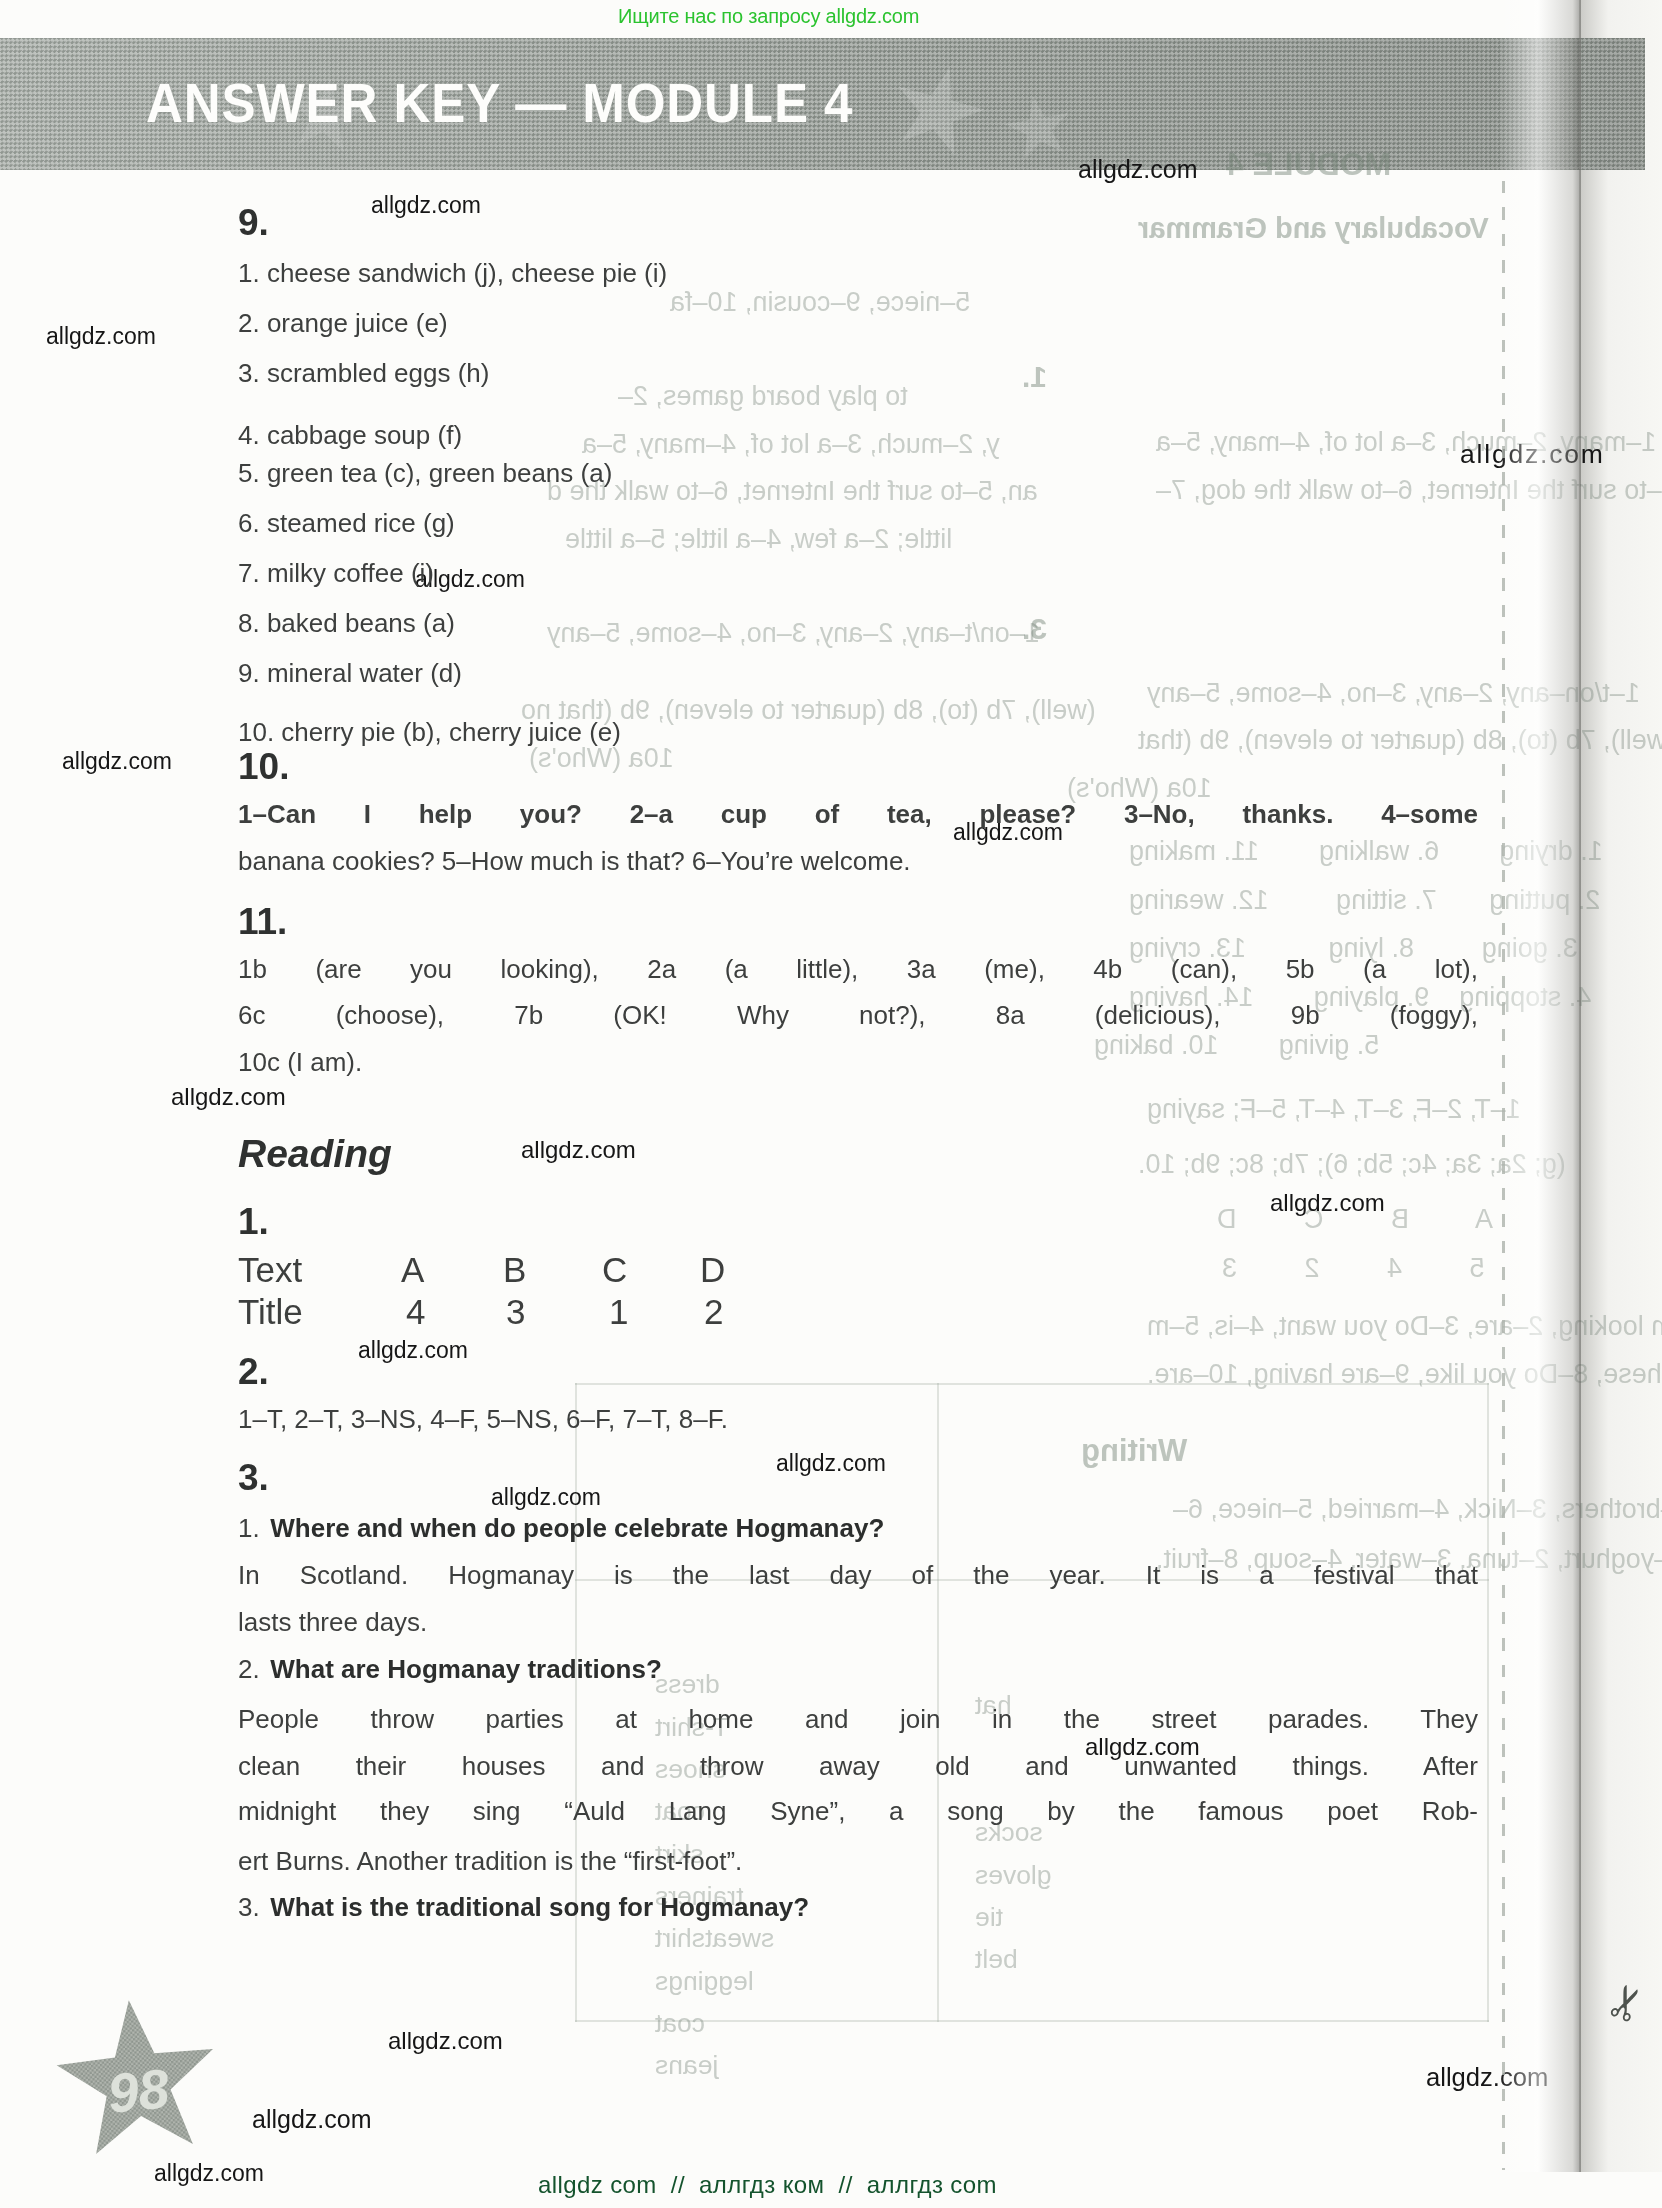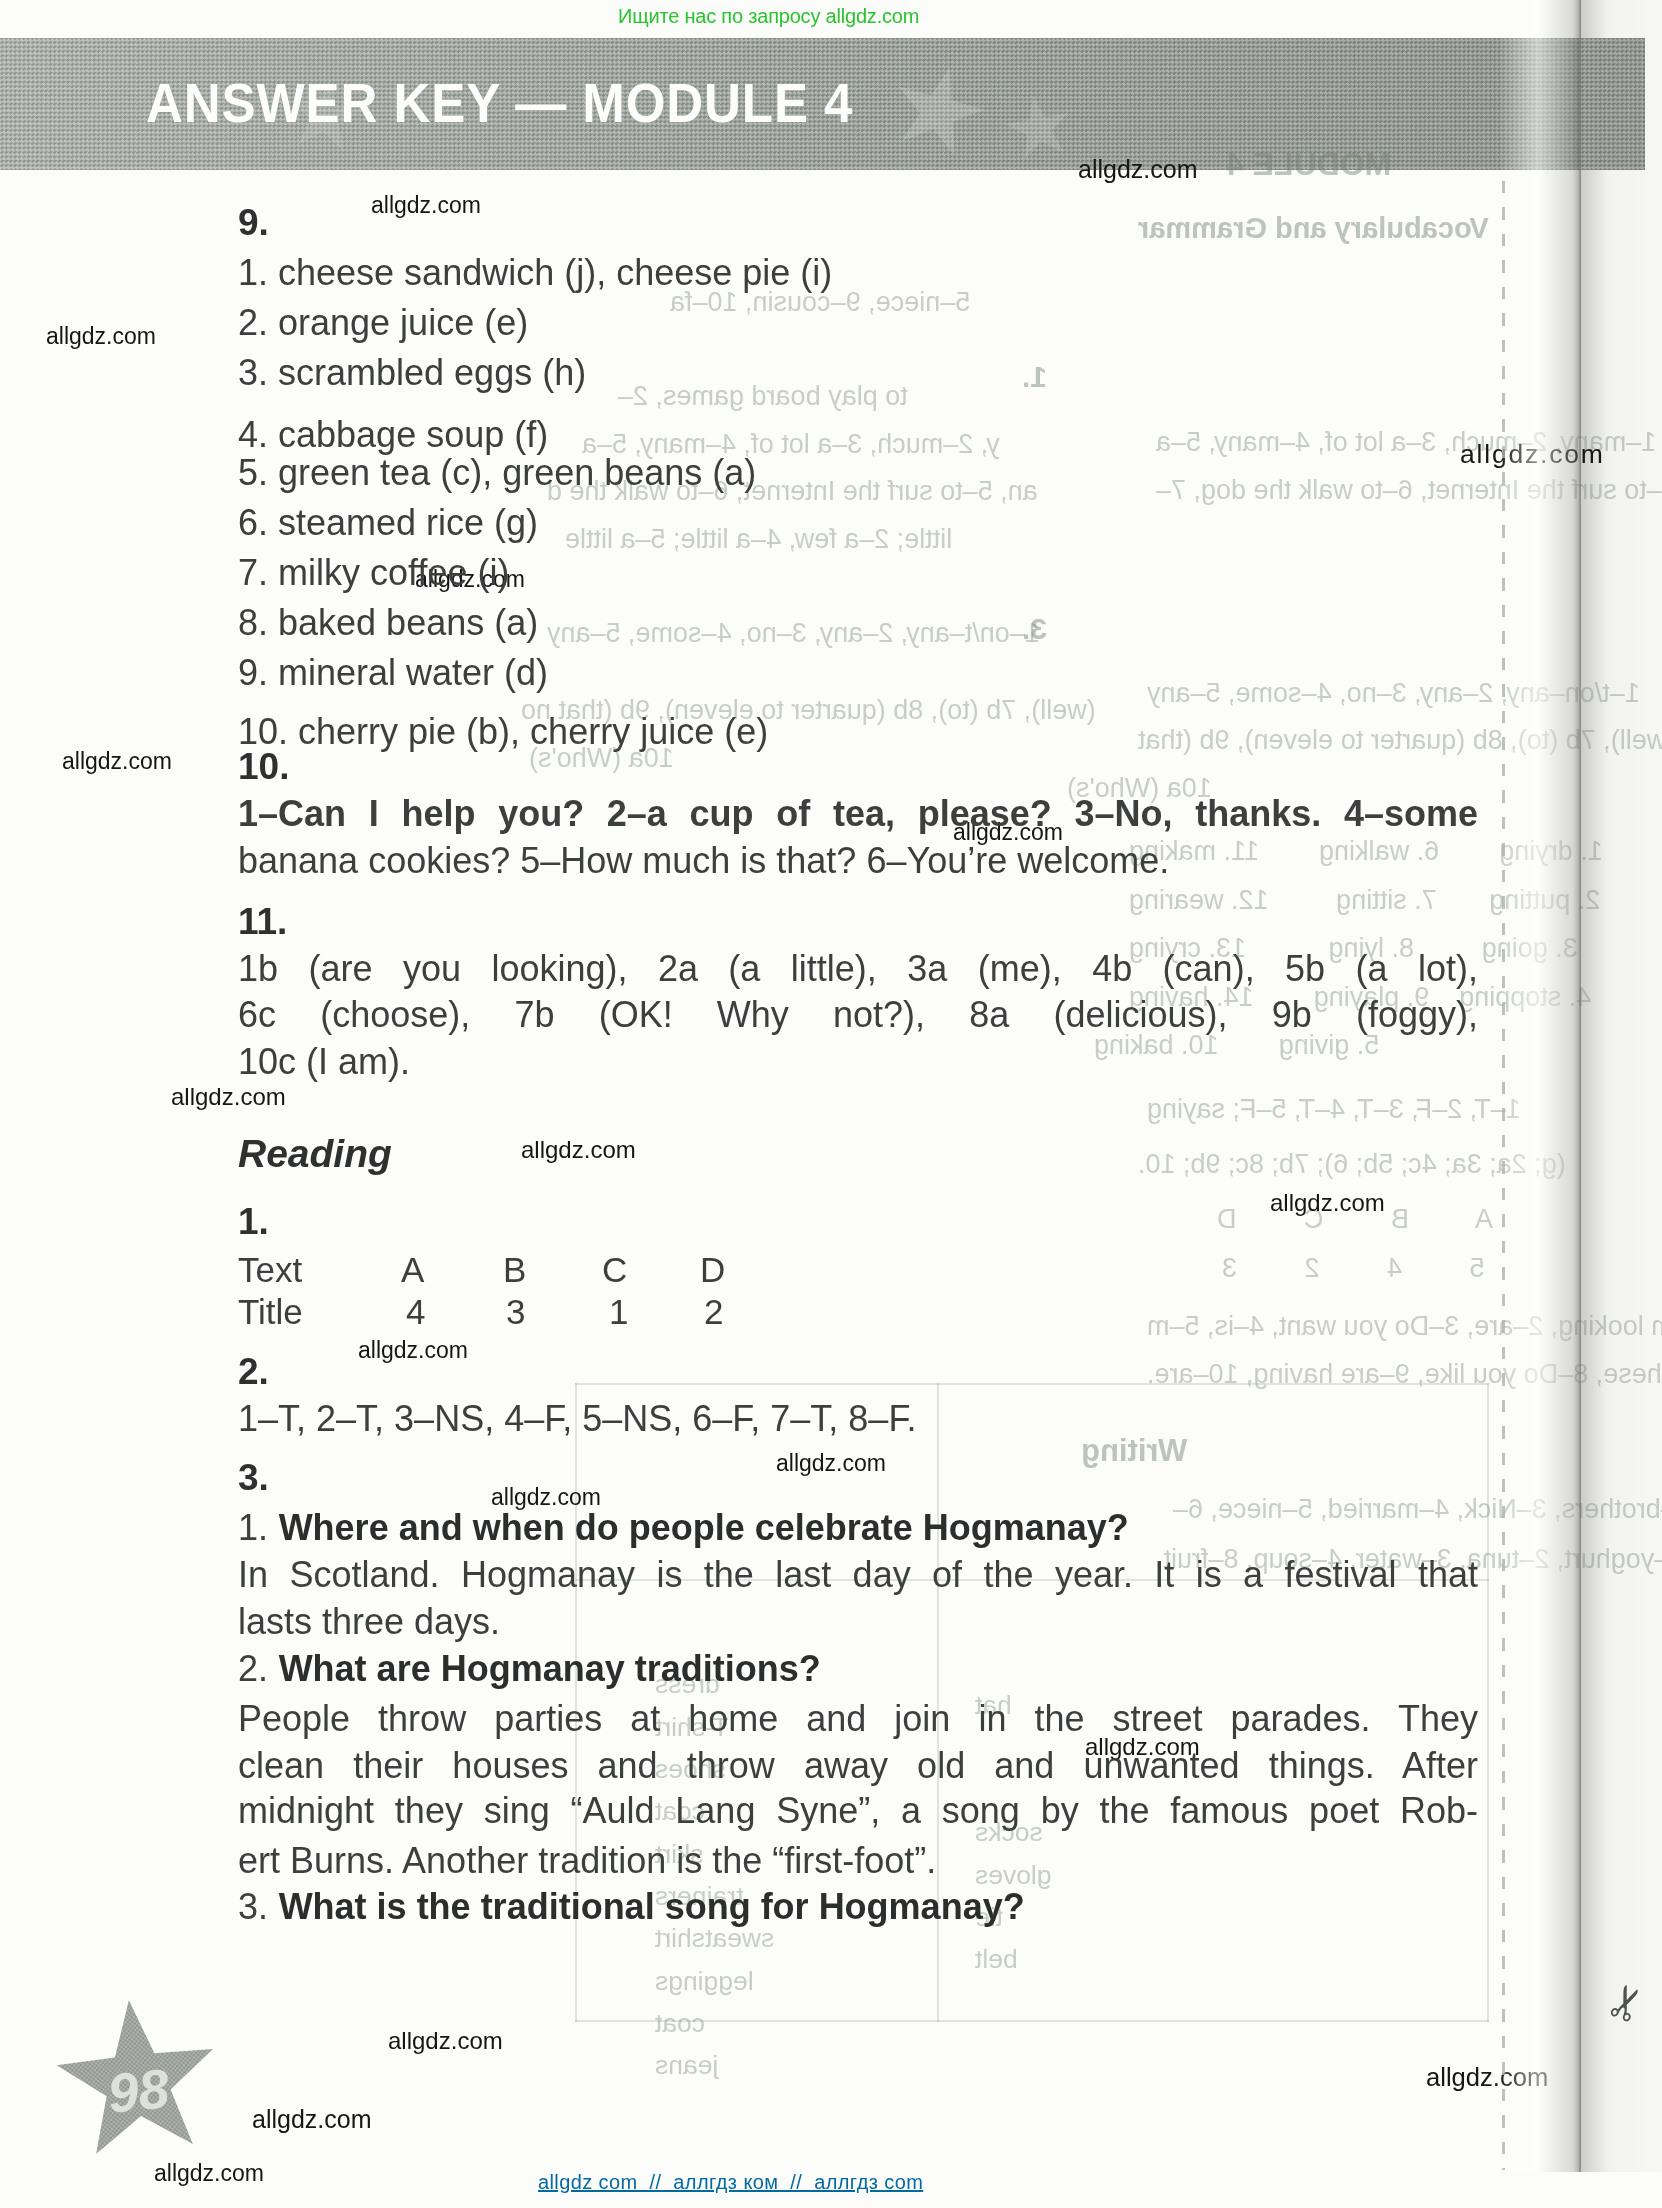--- a/index.html
+++ b/index.html
@@ -33,31 +33,31 @@
     text-shadow:0 0 1.8px rgba(150,156,150,.8);
   }
   .band-star { position:absolute; color:#ffffff; }
   .dashes {
     position:absolute; left:1502px; top:181px; width:2.6px; height:1989px;
     background:repeating-linear-gradient(#adb3ac 0 12.4px, rgba(0,0,0,0) 12.4px 26.5px);
     opacity:.8;
   }
   
   .green-top { position:absolute; left:618px; top:5.3px; font-size:20px; color:#2bc32f; letter-spacing:-0.2px; }
-  .footer-purple { position:absolute; left:538px; top:2171px; font-size:20px; color:#0369a1; letter-spacing:0.4px; white-space:pre;text-decoration:underline; }
+  .footer-purple { position:absolute; left:538px; top:2171px; font-size:24px; color:#14532d; letter-spacing:0.4px; white-space:pre; }
   
   .wm { position:absolute; color:#161616; white-space:nowrap; }
   .ghost {
     position:absolute; color:rgba(122,136,124,.40); white-space:pre;
     transform:scaleX(-1); transform-origin:center;
   }
   .ghost-b { font-weight:bold; color:rgba(116,130,118,.46); }
   .gline { position:absolute; background:rgba(150,160,150,.28); }
   
-  .cl { position:absolute; left:238px; width:1240px; font-size:36px; line-height:44px;
+  .cl { position:absolute; left:238px; width:1240px; font-size:26px; line-height:44px;
         color:#3d3f3e; white-space:nowrap; }
   .jl { white-space:normal; text-align:justify; text-align-last:justify; }
   .num { font-weight:bold; font-size:37px; color:#2f3130; }
   .reading-h { font-weight:bold; font-style:italic; font-size:39px; color:#2f3130; }
   .qline b { color:#2c2e2d; }
   .qn { margin-right:10.6px; }
   .tcell { position:absolute; font-size:35px; color:#3d3f3e; }
   
   .star-wrap { position:absolute; left:53px; top:1998px; }
   .scissors { position:absolute; left:1607px; top:1976px; font-size:46px; color:#4d524d;

